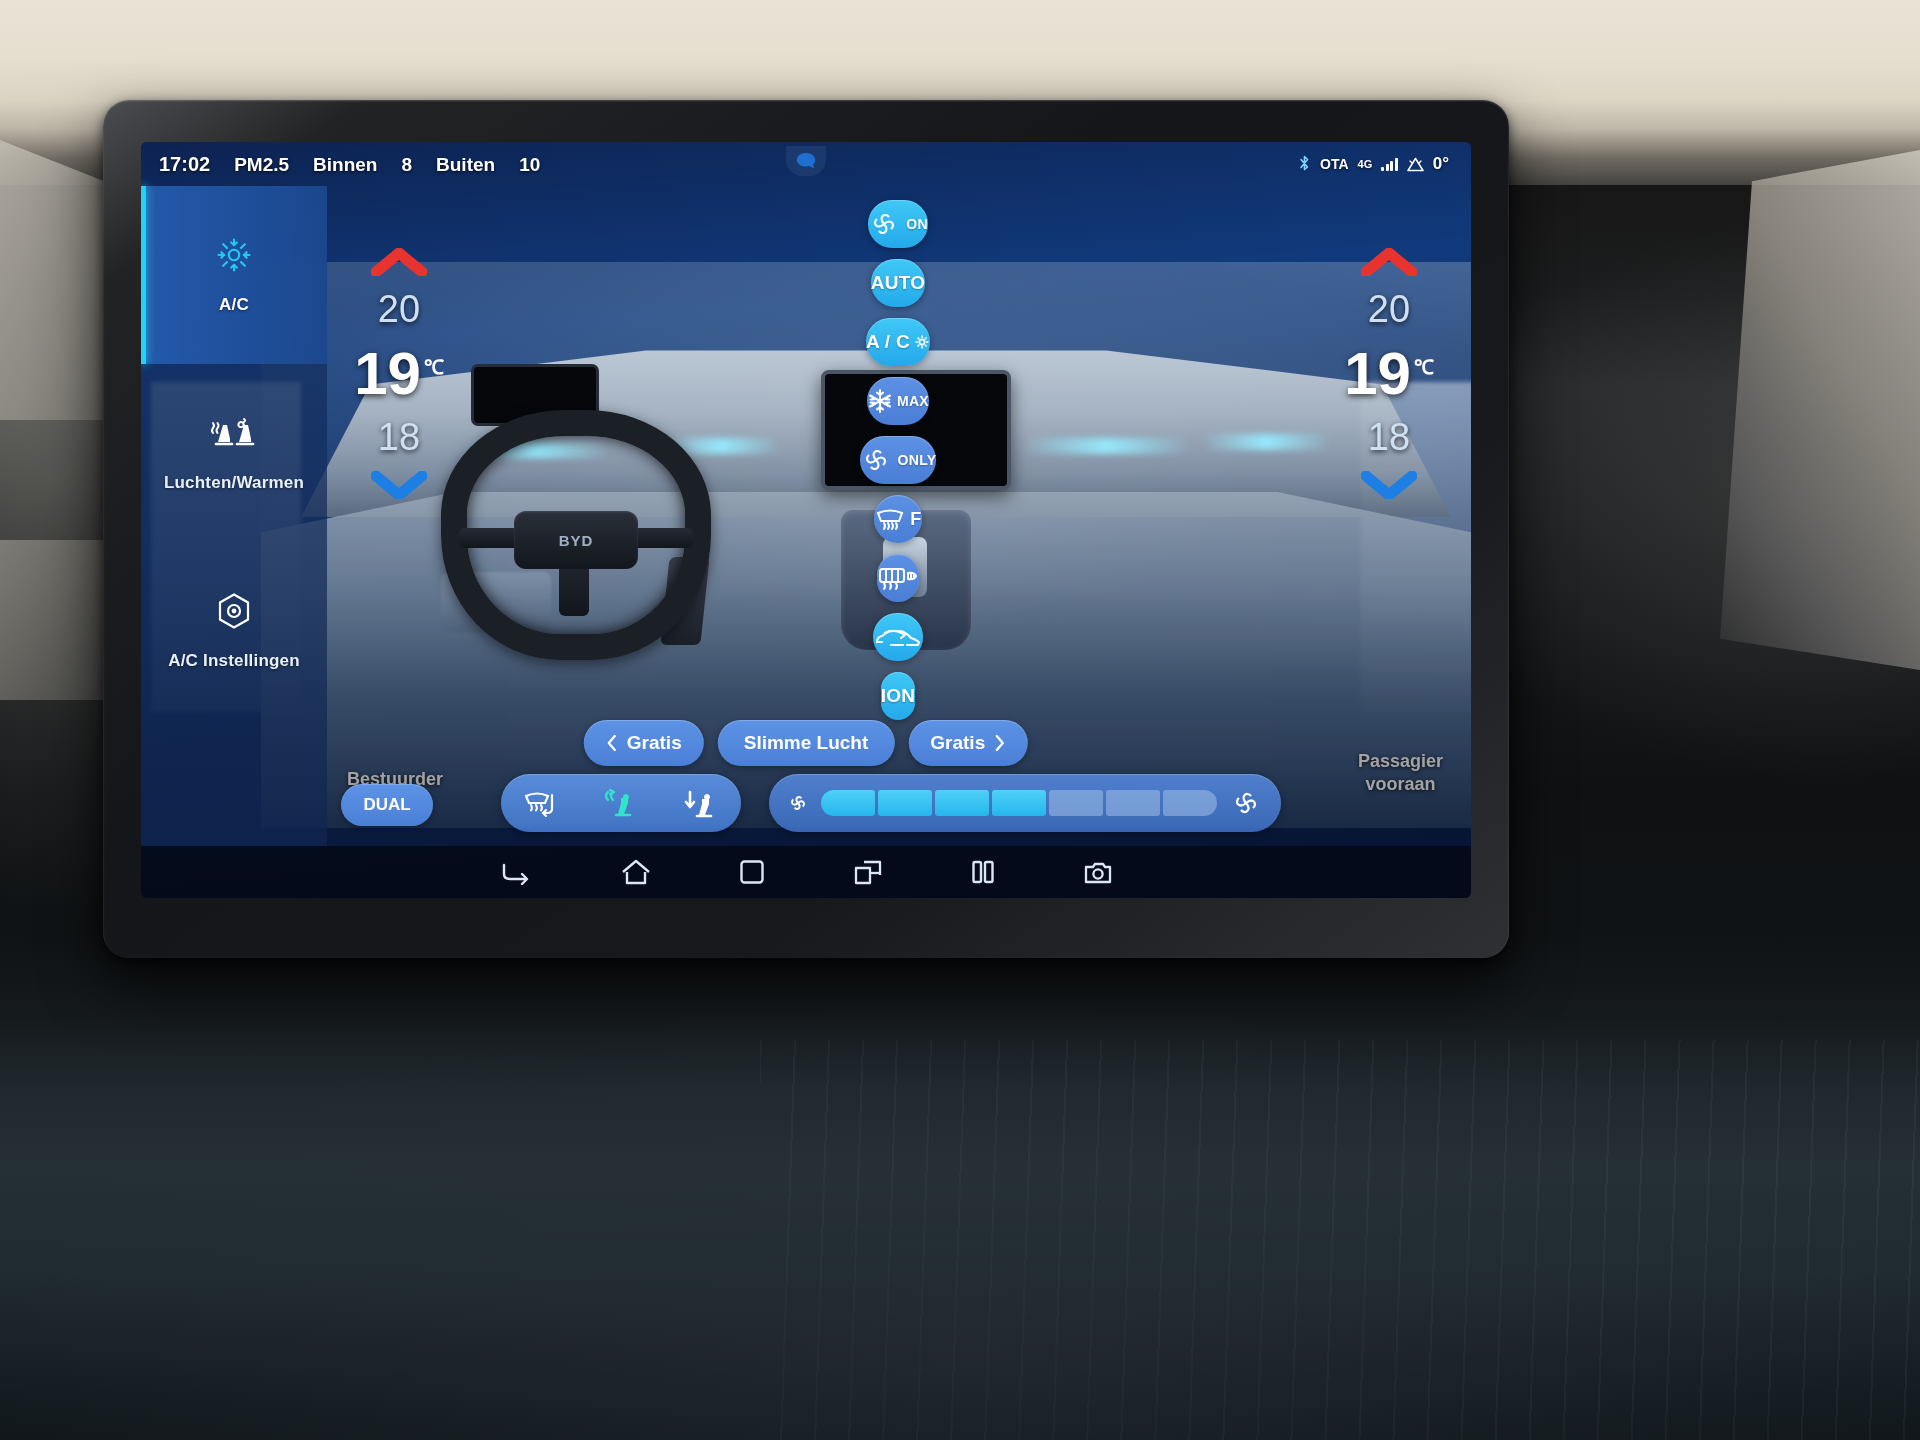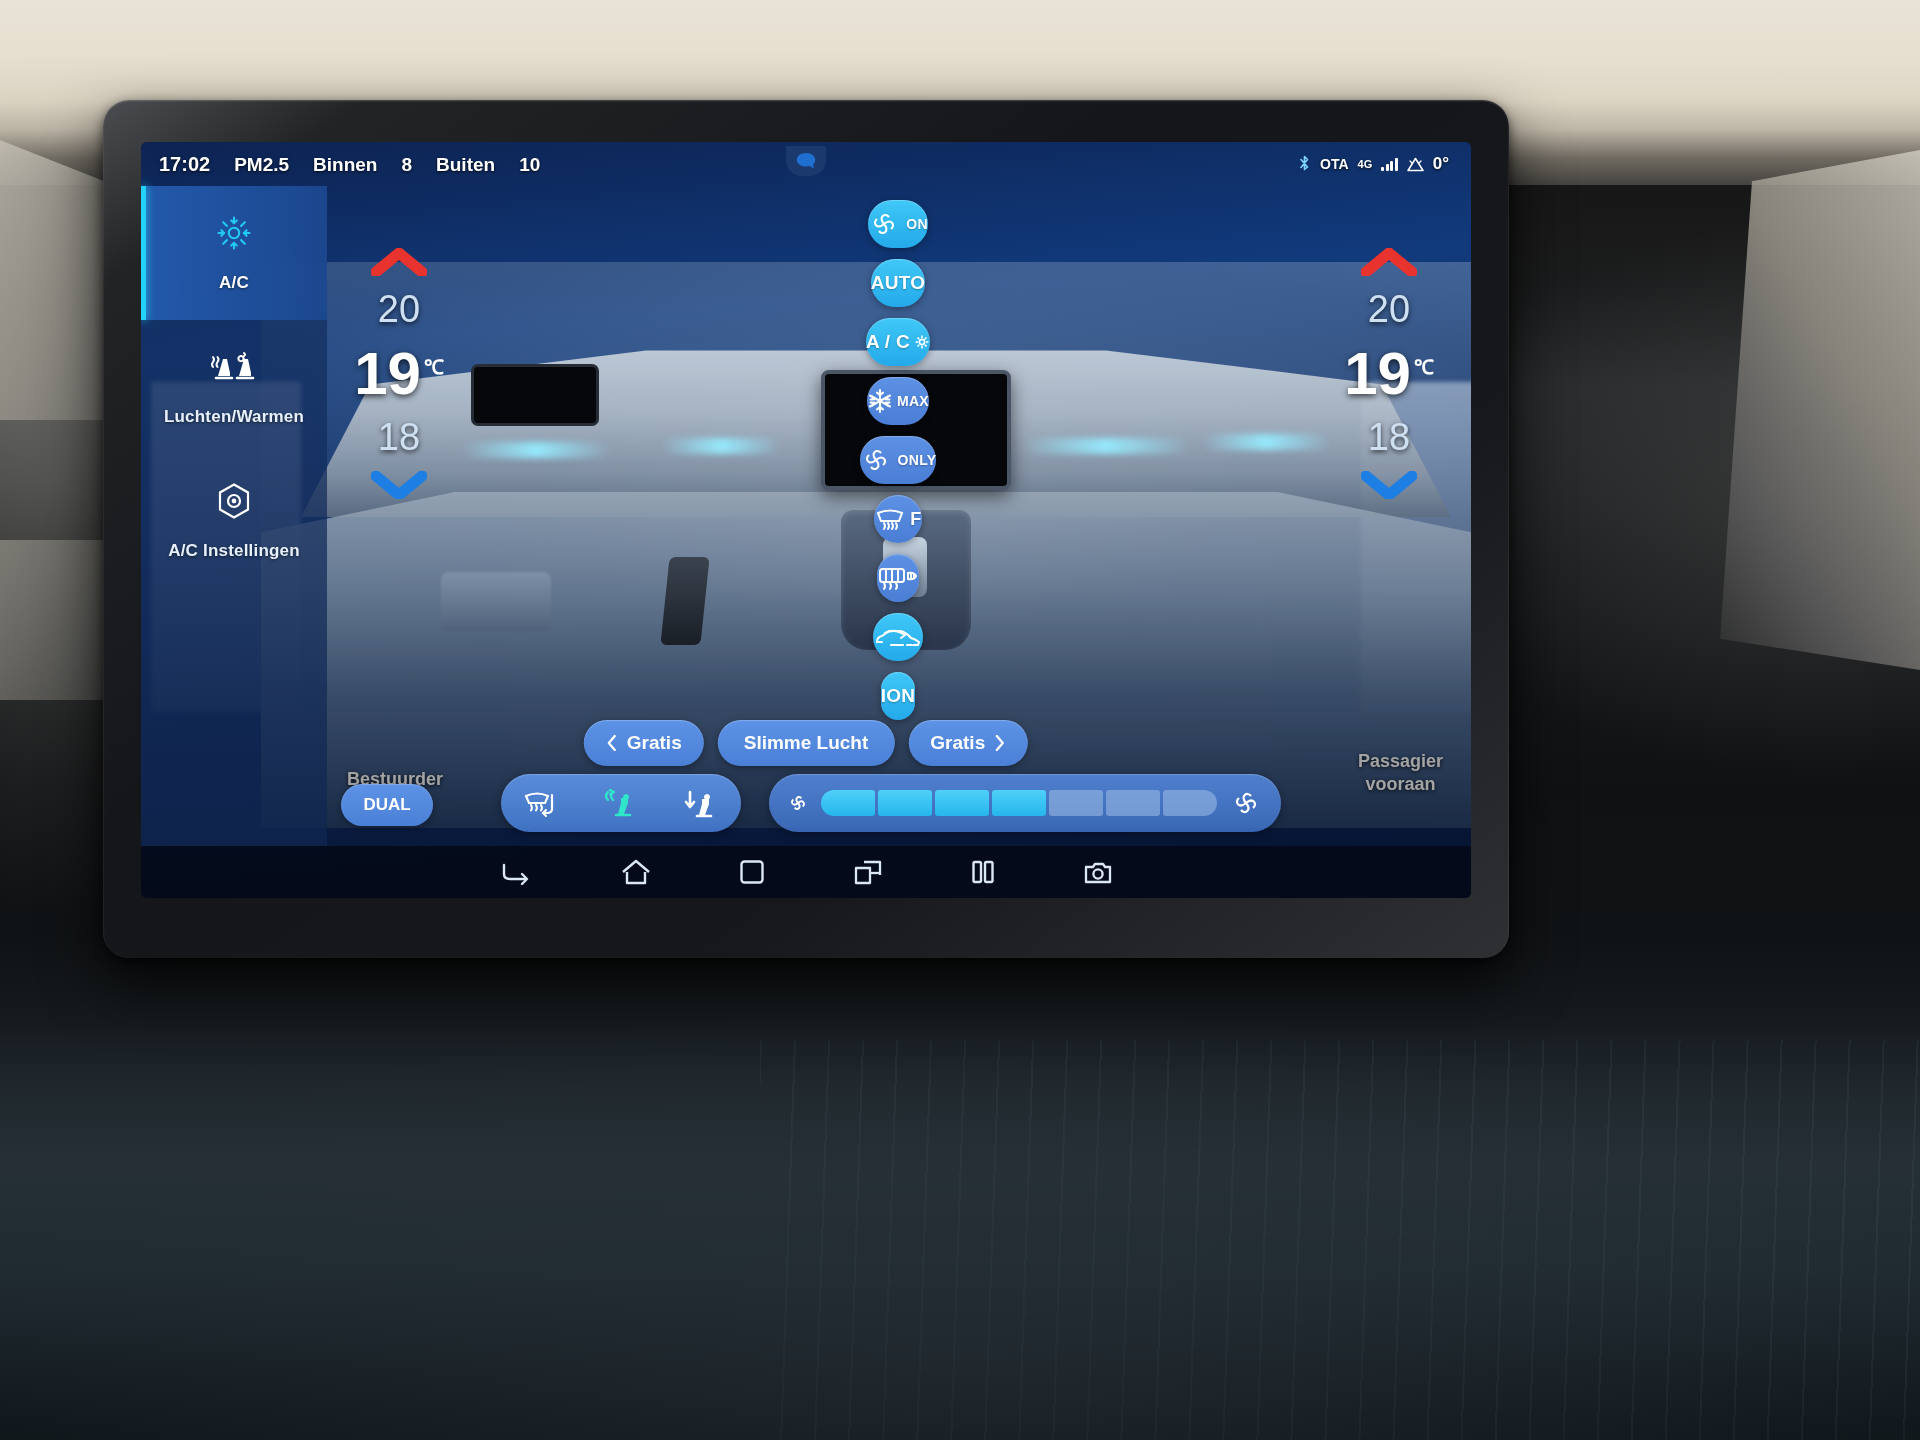--- a/index.html
+++ b/index.html
@@ -195,21 +195,21 @@
   .sig-bars i { display:block; width:3px; background:#fff; border-radius:1px; }
 
   
   .sidebar {
     position:absolute; left:0; top:44px; bottom:46px; width:186px;
     background: linear-gradient(180deg, rgba(22,50,102,.78), rgba(16,38,80,.72));
     z-index: 14;
   }
   .side-item {
     position:relative;
-    height: 134px;
+    height: 178px;
     display:flex; flex-direction:column; align-items:center; justify-content:center;
     gap: 20px;
     color:#e8f1fb; font-size:17px; font-weight:600;
     text-shadow: 0 1px 3px rgba(0,0,0,.55);
   }
   .side-item.active {
     background: linear-gradient(90deg, rgba(36,92,175,.95), rgba(28,74,148,.85));
   }
   .side-item.active .si-label { color:#ffffff; }
   .side-item.active .si-icon { color:#23c9f5; }
@@ -354,20 +354,27 @@
   <div class="vent-glow" style="left:320px; top:300px; width:150px;"></div>
   <div class="vent-glow" style="left:520px; top:296px; width:120px;"></div>
   <div class="vent-glow" style="left:880px; top:296px; width:170px;"></div>
   <div class="vent-glow" style="left:1060px; top:292px; width:130px;"></div>
 
   <div class="cluster"></div>
   <div class="center-display"></div>
   <div class="seatpad"></div>
   <div class="pedal"></div>
 
+  <div class="wheel">
+    <div class="wheel-rim"></div>
+    <div class="wheel-spoke" style="left:18px; top:118px; width:86px; height:20px;"></div>
+    <div class="wheel-spoke" style="right:18px; top:118px; width:86px; height:20px;"></div>
+    <div class="wheel-spoke" style="left:118px; top:132px; width:30px; height:74px;"></div>
+    <div class="wheel-hub">BYD</div>
+  </div>
 
   <div class="console"></div>
   <div class="shifter"></div>
 
   <div class="statusbar">
     <div class="status-left">
       <span>17:02</span>
       <span class="pm">PM2.5</span>
       <span class="pm">Binnen</span>
       <span class="val">8</span>

